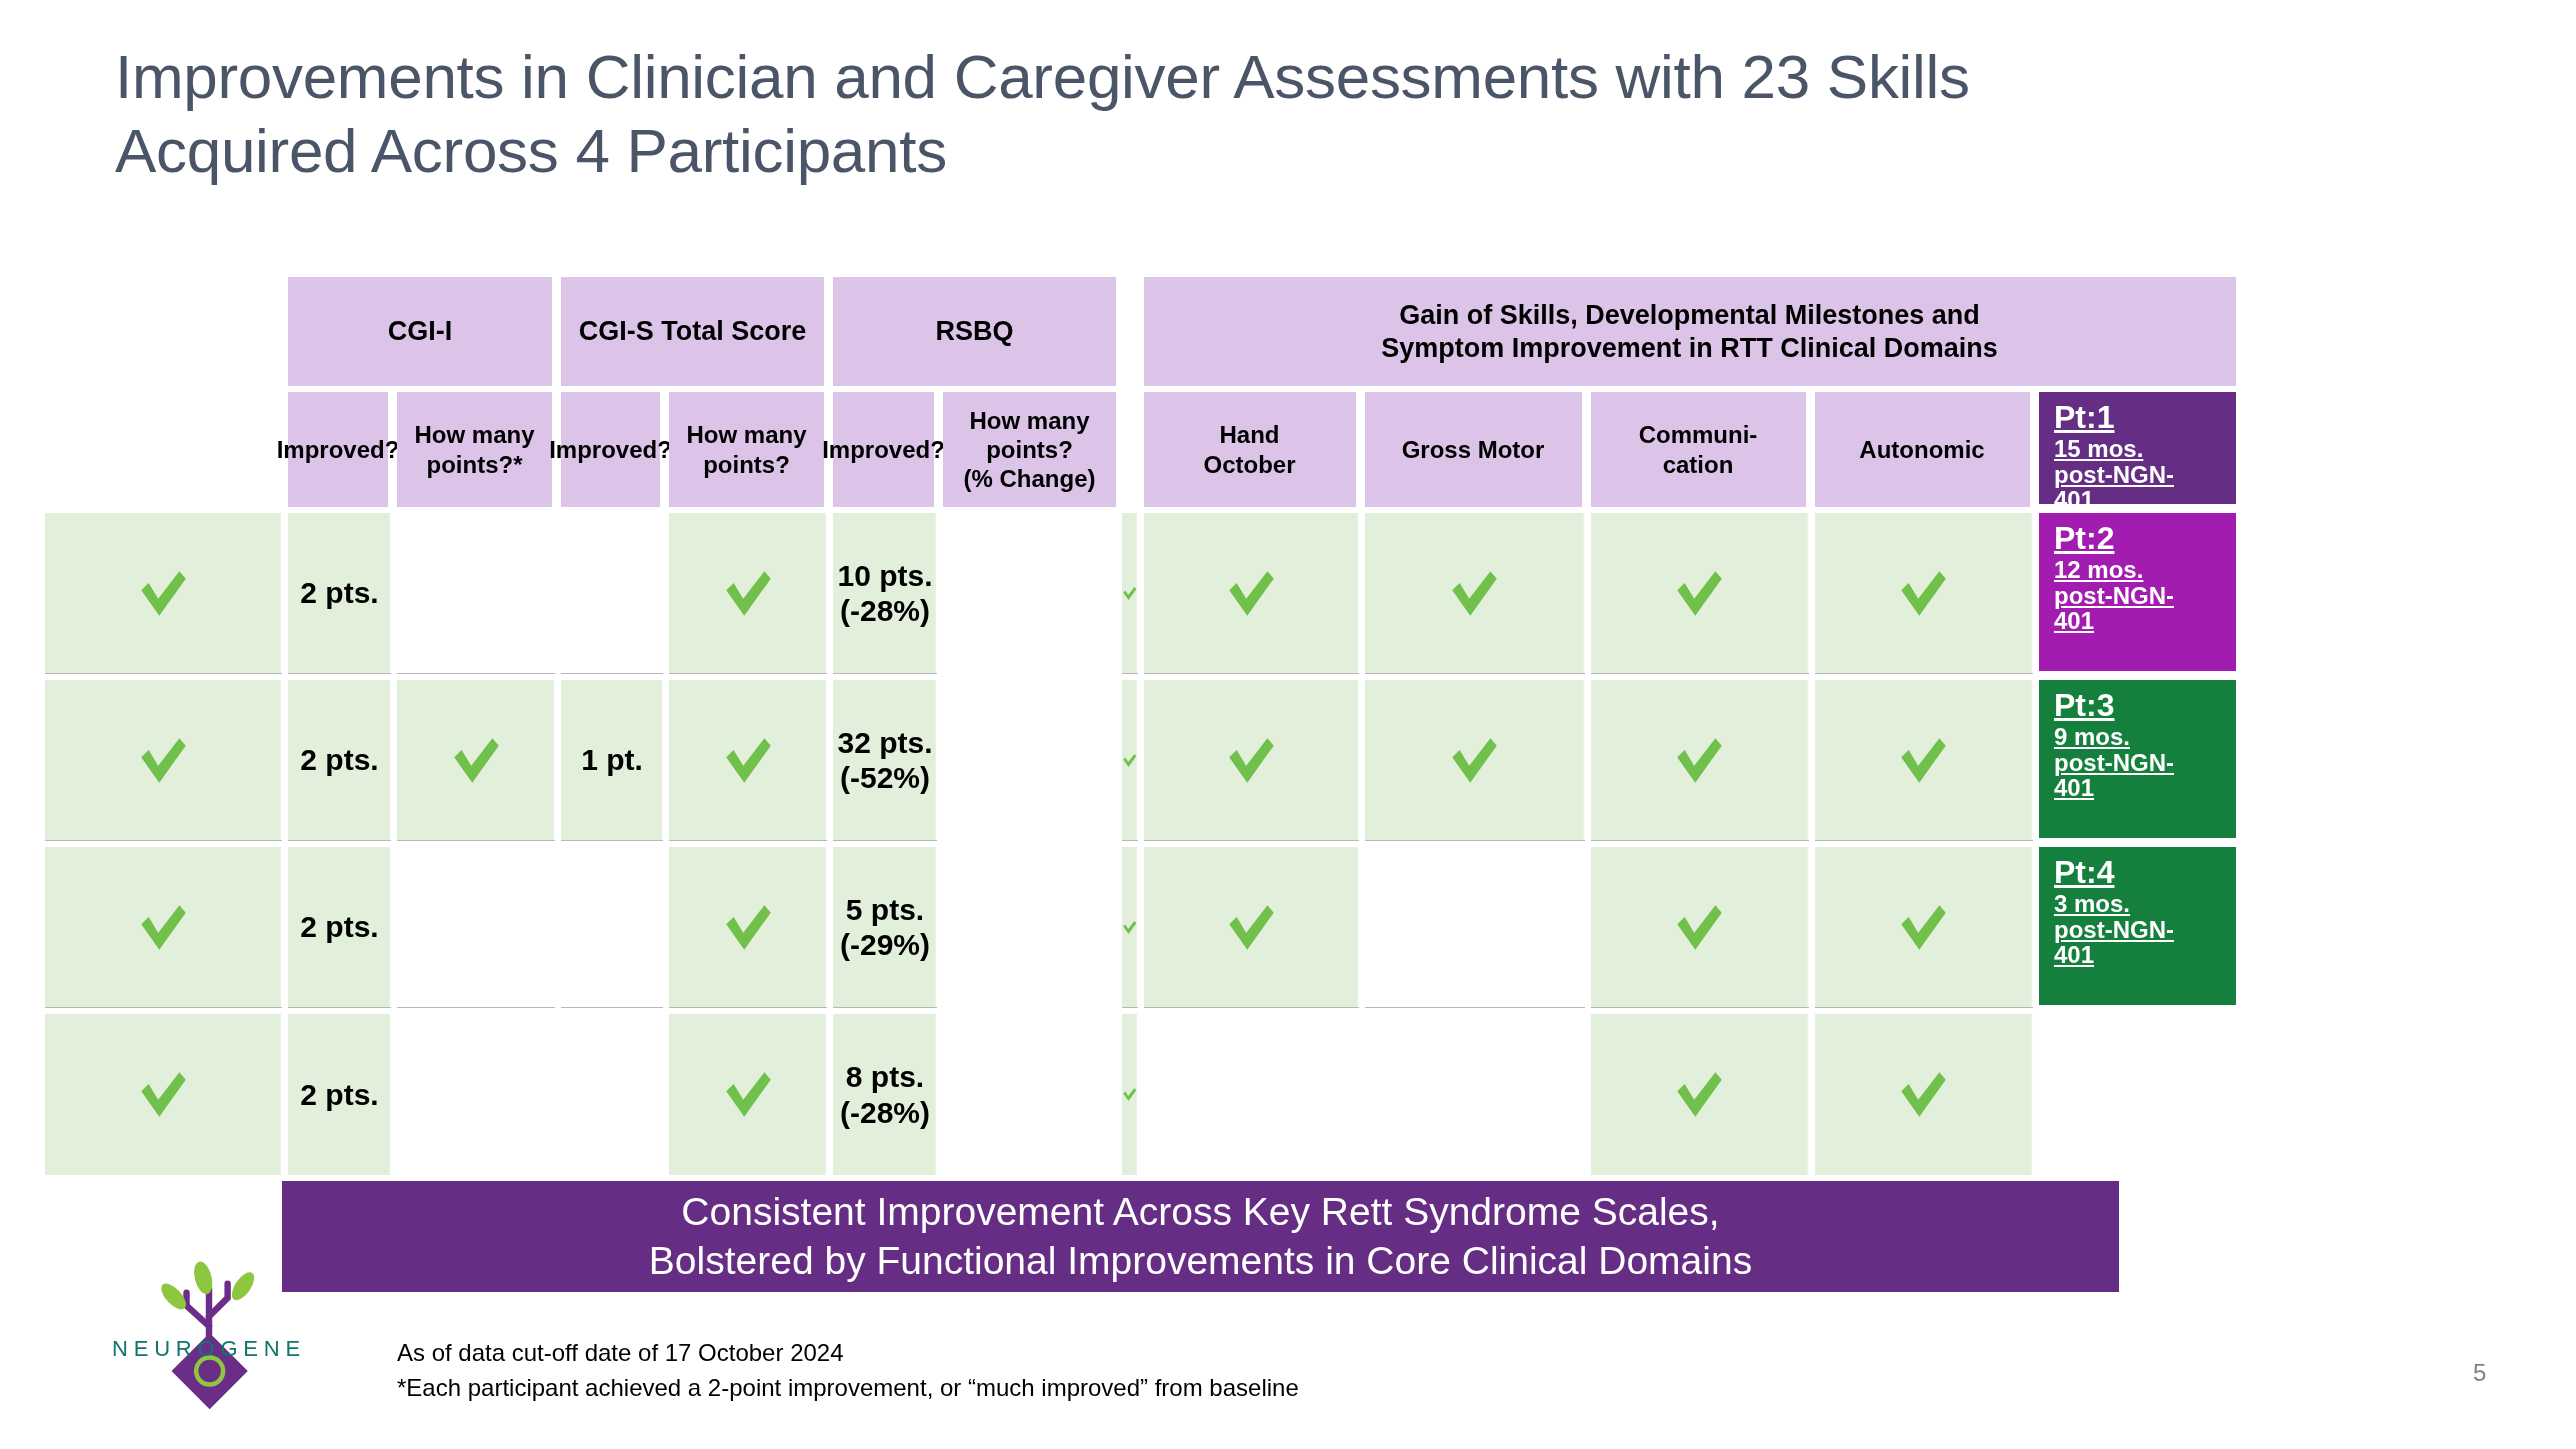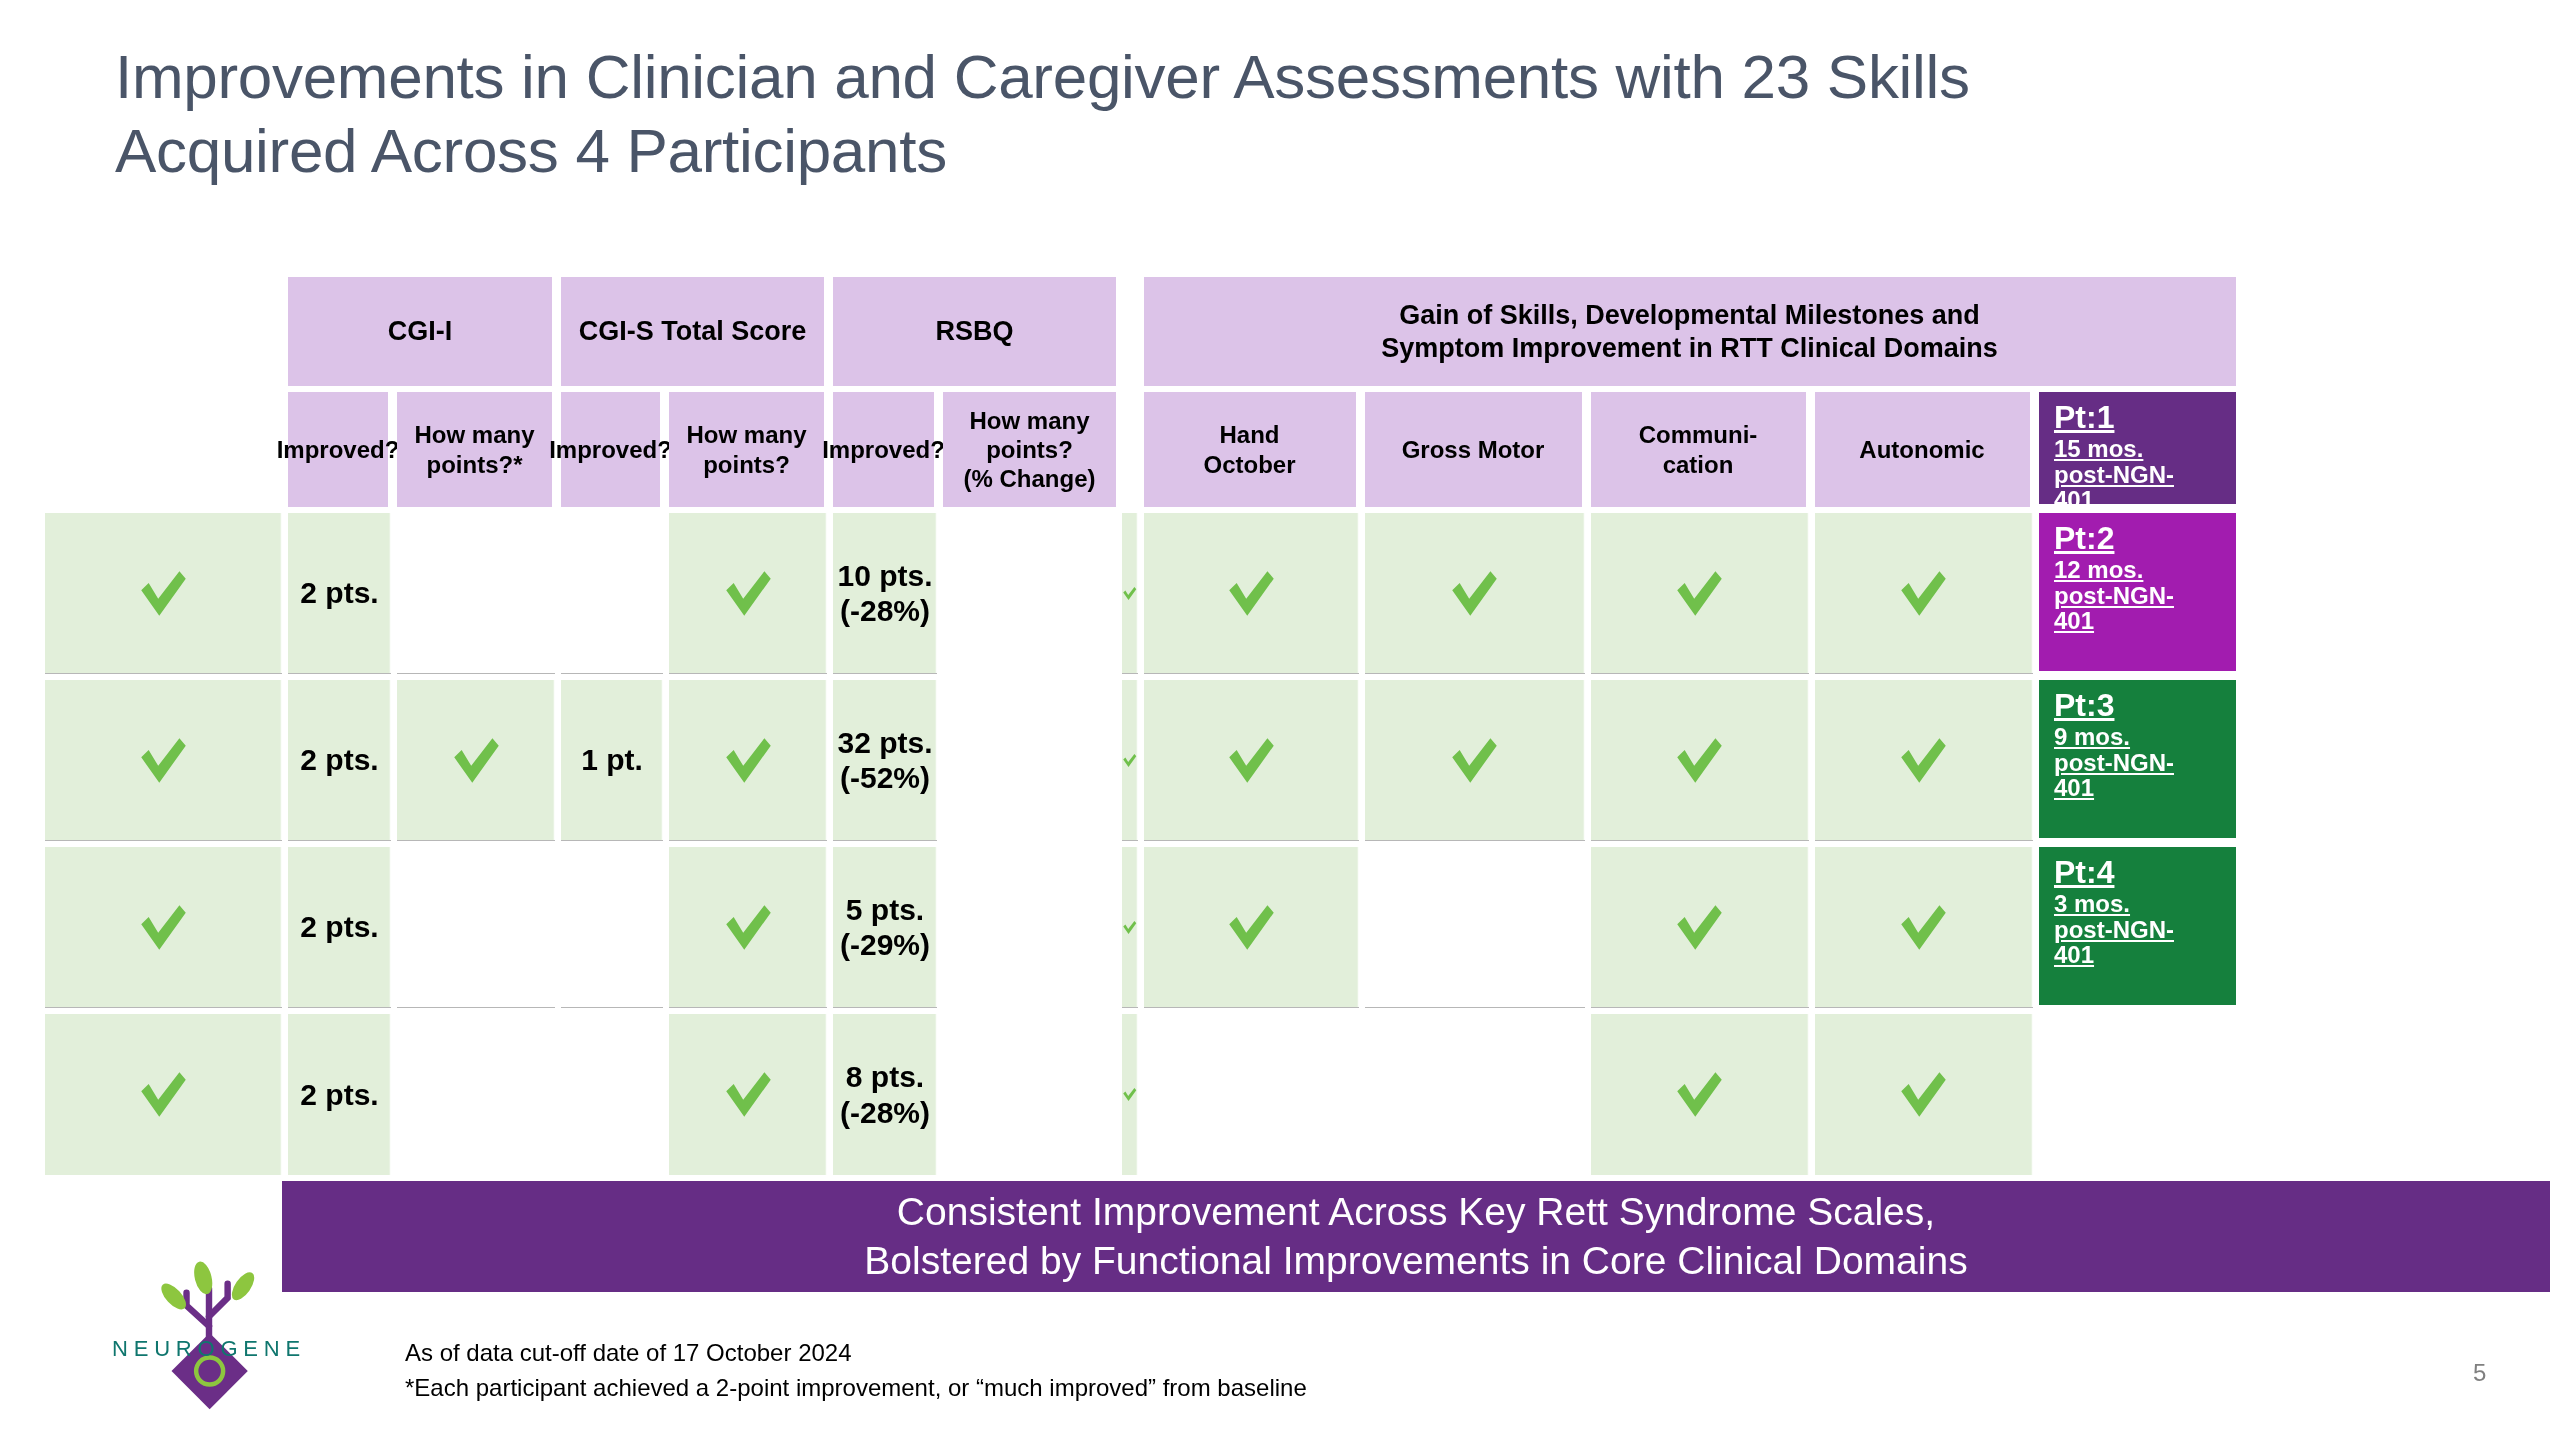--- a/index.html
+++ b/index.html
@@ -118,39 +118,38 @@
     width:53px;height:53px;display:block;
   }
 
   
   .dcell.sep{box-shadow: inset -1.3px 0 0 0 rgba(255,255,255,0.85);}
 
   
   .banner{
     position:absolute;
     left:282px; top:1181px;
-    width:2268px; height:111px;
+    width:1837px; height:111px;
     background:#662D85;
     color:#ffffff;
     display:flex;align-items:center;justify-content:center;
     text-align:center;
     font-size:39px;
     line-height:1.24;
     white-space:pre-line;
   }
 
   
   .footnotes{
     position:absolute;
     left:397px; top:1336px;
     font-size:24px;
     color:#000;
     line-height:1.45;
     white-space:pre-line;
-    margin-left:8px;
   }
 
   
   .page-num{
     position:absolute;
     left:2473px; top:1359px;
     font-size:24px;
     color:#808080;
   }
 

